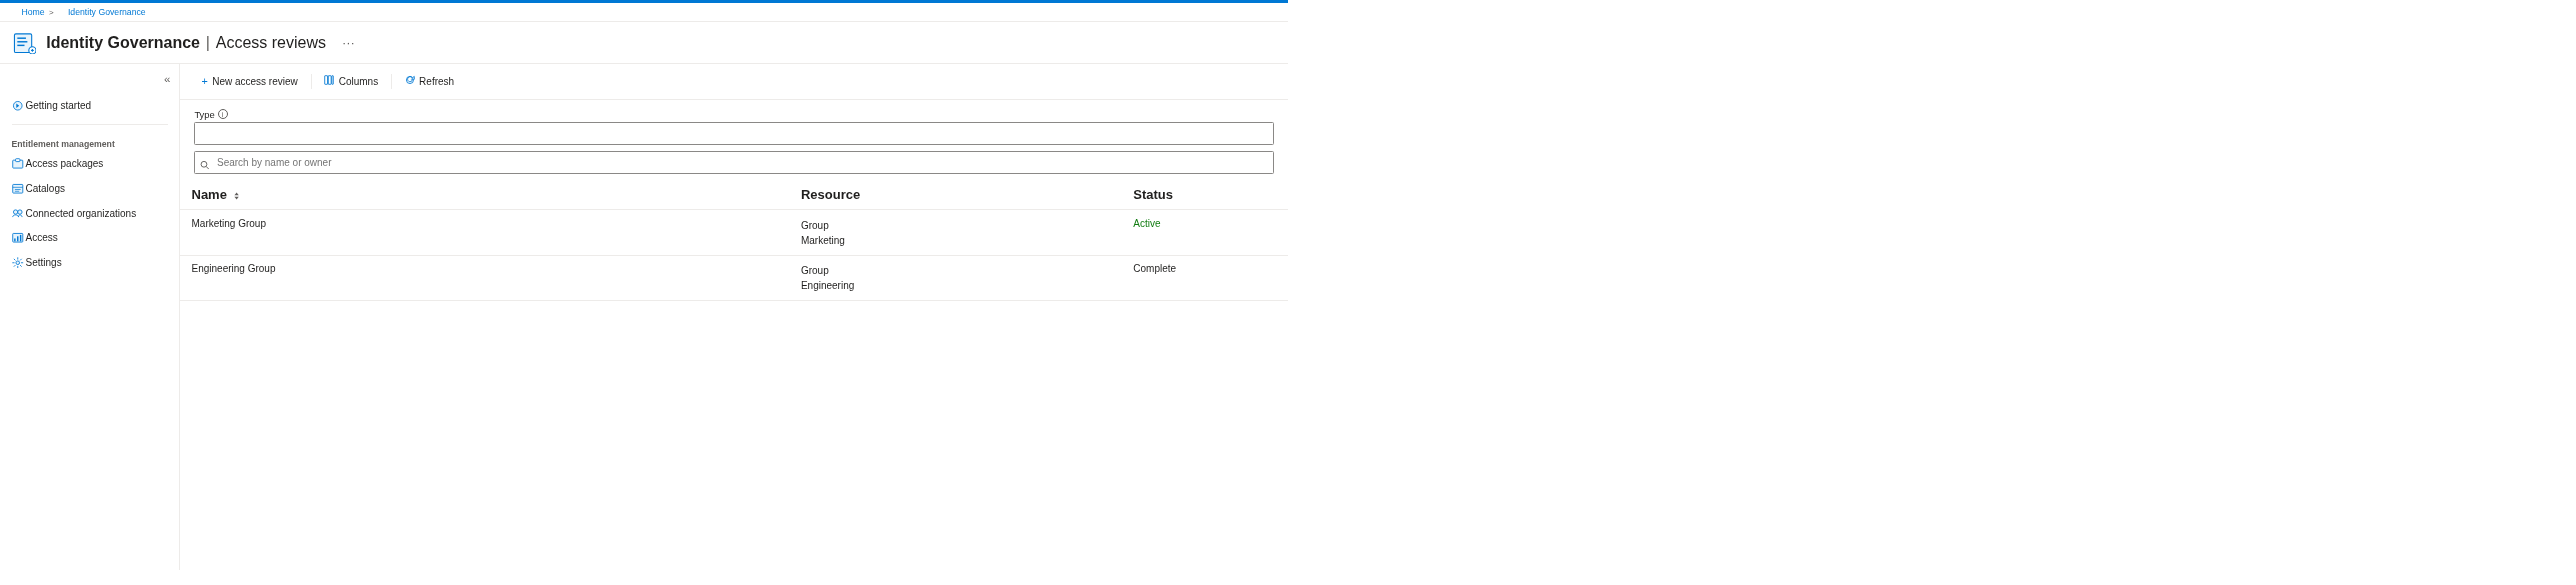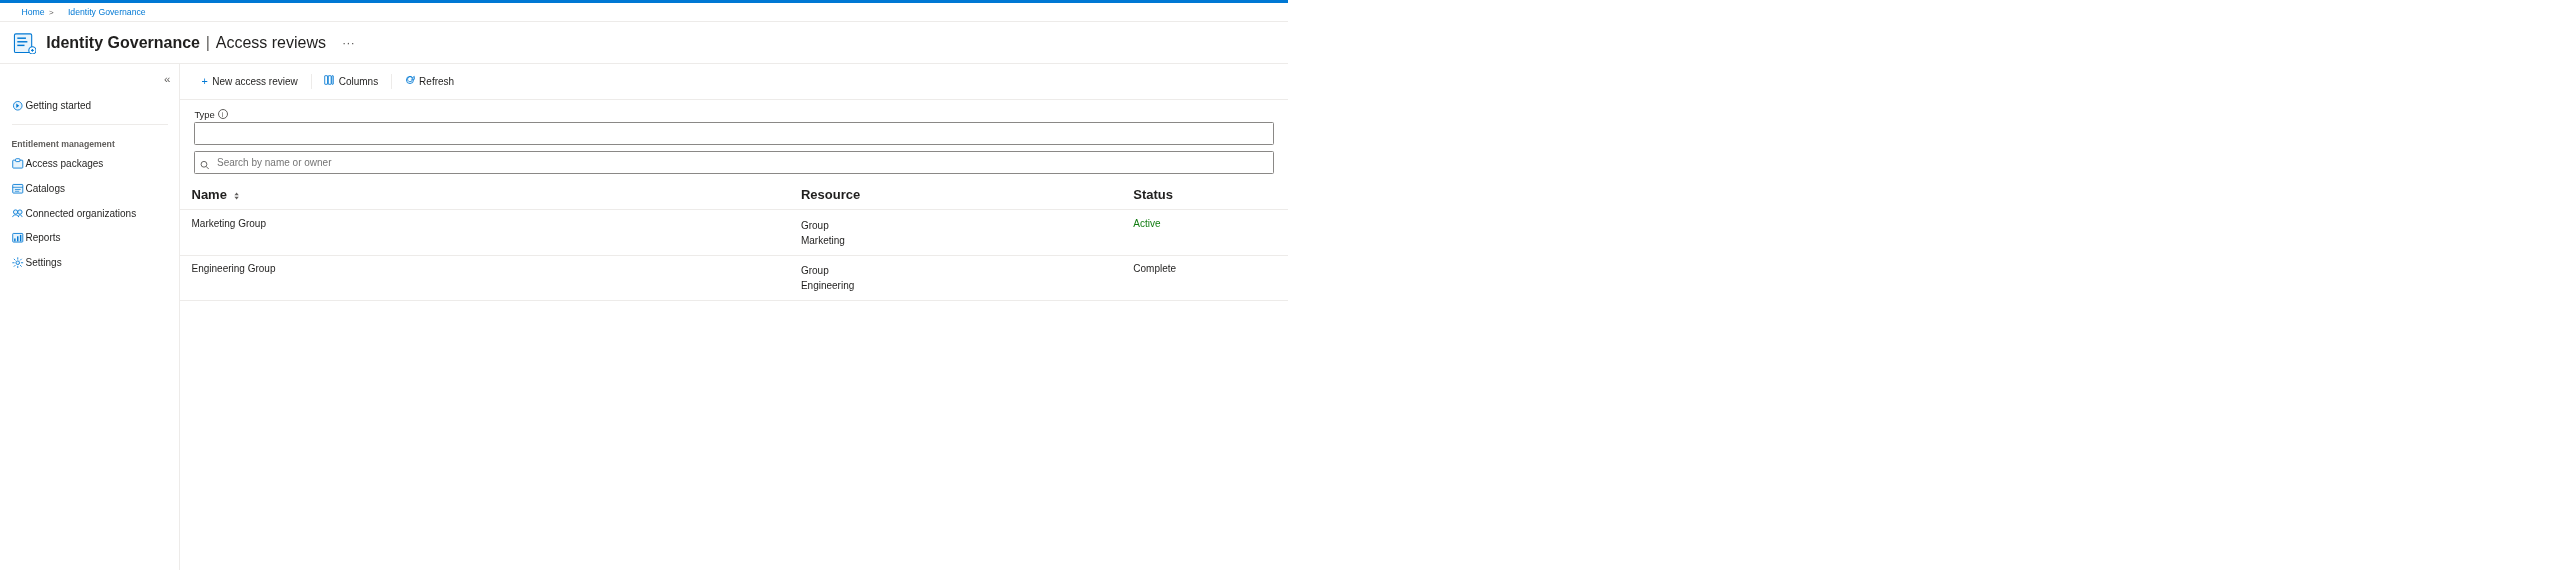--- a/index.html
+++ b/index.html
@@ -362,21 +362,21 @@
 
     <div class="sidebar-item">
       <span class="sidebar-icon">
         <svg width="11.5" height="11.5" viewBox="0 0 16 16" fill="none">
           <rect x="1" y="2" width="14" height="12" rx="1" fill="#e8f4fc" stroke="#0078d4" stroke-width="1.2"></rect>
           <rect x="3" y="9" width="2" height="4" fill="#0078d4"></rect>
           <rect x="7" y="6" width="2" height="7" fill="#0078d4"></rect>
           <rect x="11" y="4" width="2" height="9" fill="#0078d4"></rect>
         </svg>
       </span>
-      <span>Reports</span>
+      <span>Access</span>
     </div>
 
     <div class="sidebar-item">
       <span class="sidebar-icon">
         <svg width="11.5" height="11.5" viewBox="0 0 16 16" fill="none">
           <circle cx="8" cy="8" r="2.5" fill="#e8f4fc" stroke="#0078d4" stroke-width="1.2"></circle>
           <path d="M8 1v2M8 13v2M1 8h2M13 8h2M2.93 2.93l1.41 1.41M11.66 11.66l1.41 1.41M2.93 13.07l1.41-1.41M11.66 4.34l1.41-1.41" stroke="#0078d4" stroke-width="1.2" stroke-linecap="round"></path>
         </svg>
       </span>
       <span>Settings</span>

